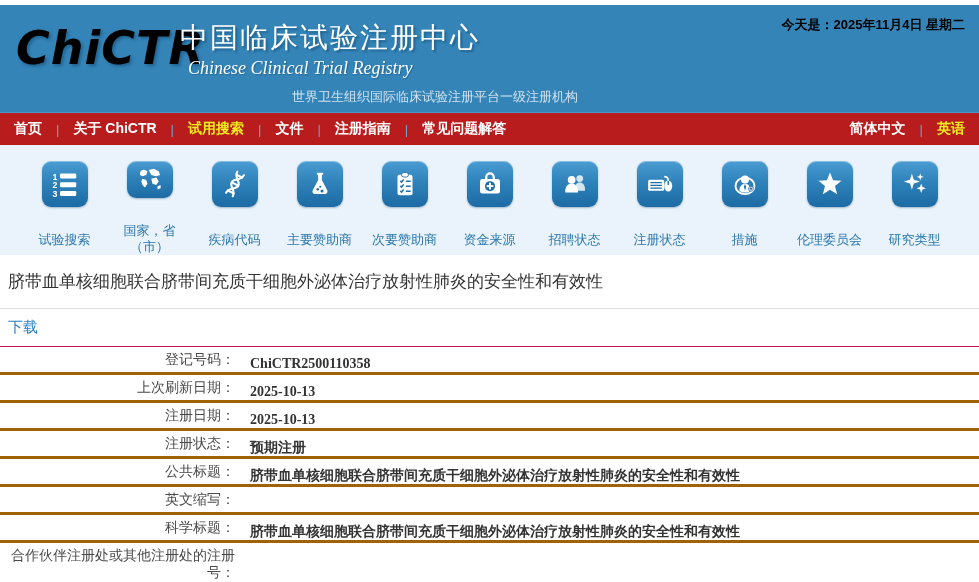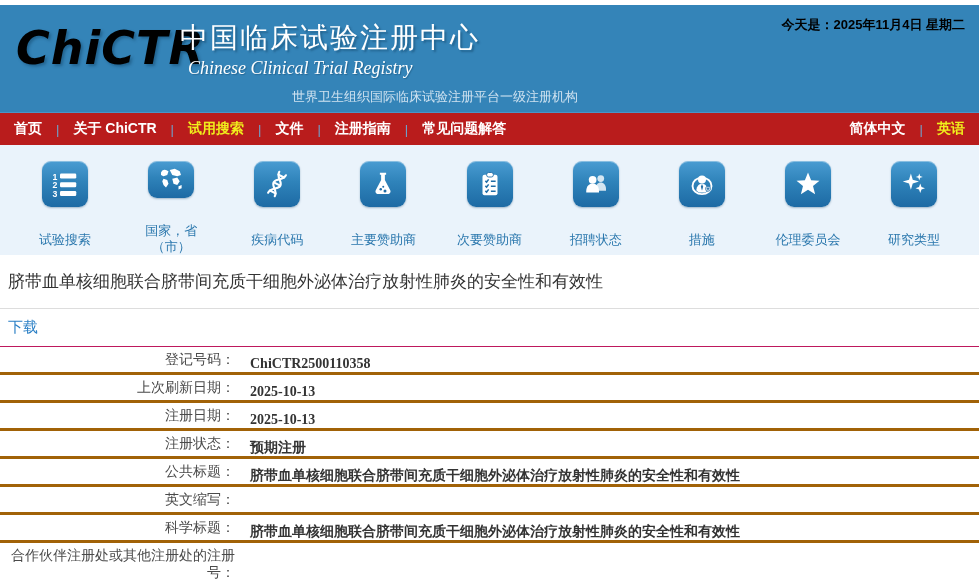--- a/index.html
+++ b/index.html
@@ -142,33 +142,57 @@
         <svg viewBox="0 0 24 24">
           <rect x="6" y="4.5" width="12" height="16.5" rx="1.6" fill="#fff"></rect>
           <rect x="9.3" y="2.8" width="5.4" height="3.6" rx="1.6" fill="#fff" stroke="#1e6ca6" stroke-width="0.7"></rect>
           <path stroke="#1e6ca6" stroke-width="1.2" fill="none" d="M8.3,9.5 l1,1 1.6,-2.2 M8.3,13.5 l1,1 1.6,-2.2 M8.3,17.5 l1,1 1.6,-2.2"></path>
           <path stroke="#1e6ca6" stroke-width="1.1" d="M12.7,9.8 h3.8 M12.7,13.8 h3.8 M12.7,17.8 h3.8"></path>
         </svg>
       </div>
       <div class="icon-label">次要赞助商</div>
     </div>
 
+    <div class="icon-cell">
+      <div class="icon-tile">
+        <svg viewBox="0 0 24 24">
+          <path d="M9,8.5 V6.5 a3,3 0 0 1 6,0 V8.5" stroke="#fff" stroke-width="1.8" fill="none"></path>
+          <rect x="4" y="8" width="16" height="11.5" rx="2" fill="#fff"></rect>
+          <circle cx="12" cy="13.7" r="4" fill="#1e6ca6"></circle>
+          <rect x="11.2" y="11" width="1.6" height="5.4" fill="#fff"></rect>
+          <rect x="9.3" y="12.9" width="5.4" height="1.6" fill="#fff"></rect>
+        </svg>
+      </div>
+      <div class="icon-label">资金来源</div>
+    </div>
 
     <div class="icon-cell">
       <div class="icon-tile">
         <svg viewBox="0 0 24 24">
           <circle cx="15.8" cy="7.6" r="2.7" fill="#fff" opacity=".8"></circle>
           <path d="M11.6,16 c0,-3.2 1.9,-5.2 4.2,-5.2 c2.3,0 4.2,2 4.2,5.2 v1.4 h-8.4 z" fill="#fff" opacity=".8"></path>
           <circle cx="9.3" cy="8.6" r="3.1" fill="#fff"></circle>
           <path d="M4.2,17.8 c0,-4 2.3,-6.2 5.1,-6.2 c2.8,0 5.1,2.2 5.1,6.2 v0.9 h-10.2 z" fill="#fff"></path>
         </svg>
       </div>
       <div class="icon-label">招聘状态</div>
     </div>
 
+    <div class="icon-cell">
+      <div class="icon-tile">
+        <svg viewBox="0 0 24 24">
+          <rect x="2.5" y="8.5" width="12.8" height="8.8" rx="1.2" fill="#fff"></rect>
+          <path stroke="#1e6ca6" stroke-width="1" d="M4.3,10.8 h9.2 M4.3,13 h9.2 M4.3,15.2 h9.2"></path>
+          <path d="M18.6,9.3 q0,-3.2 -3.2,-3.2" stroke="#fff" stroke-width="1.3" fill="none"></path>
+          <ellipse cx="18.6" cy="13.6" rx="3.2" ry="4.4" fill="#fff"></ellipse>
+          <path d="M18.6,9.6 v3.2" stroke="#1e6ca6" stroke-width="1.1"></path>
+        </svg>
+      </div>
+      <div class="icon-label">注册状态</div>
+    </div>
 
     <div class="icon-cell">
       <div class="icon-tile">
         <svg viewBox="0 0 24 24">
           <ellipse cx="12" cy="13.5" rx="7.6" ry="6.6" fill="none" stroke="#fff" stroke-width="1.5"></ellipse>
           <circle cx="12" cy="8.3" r="3.2" fill="#fff"></circle>
           <path d="M7.4,17 c0.5,-3.6 2.4,-5.2 4.6,-5.2 c2.2,0 4.1,1.6 4.6,5.2 l-2,1.8 h-5.2 z" fill="#fff"></path>
           <path d="M12,12 l0.9,2.1 -0.9,3.2 -0.9,-3.2 z" fill="#1e6ca6"></path>
           <circle cx="16.8" cy="15.8" r="2" fill="#fff" stroke="#1e6ca6" stroke-width="0.6"></circle>
           <path d="M16.8,14.6 v2.4 M15.6,15.8 h2.4" stroke="#1e6ca6" stroke-width="0.9"></path>

